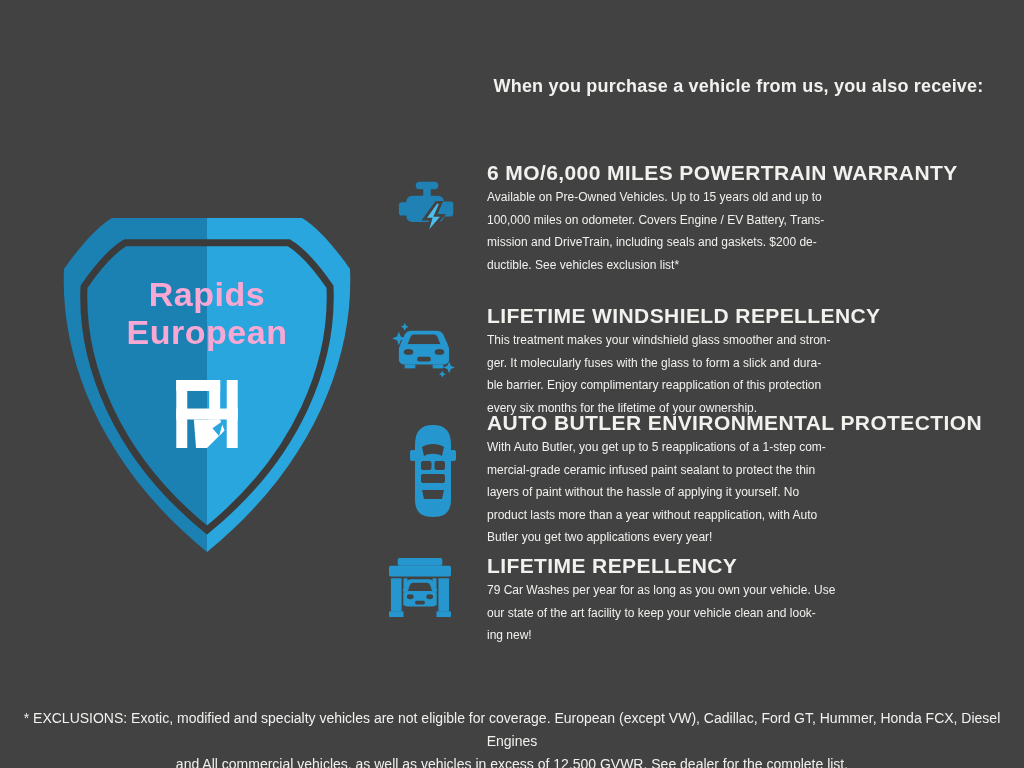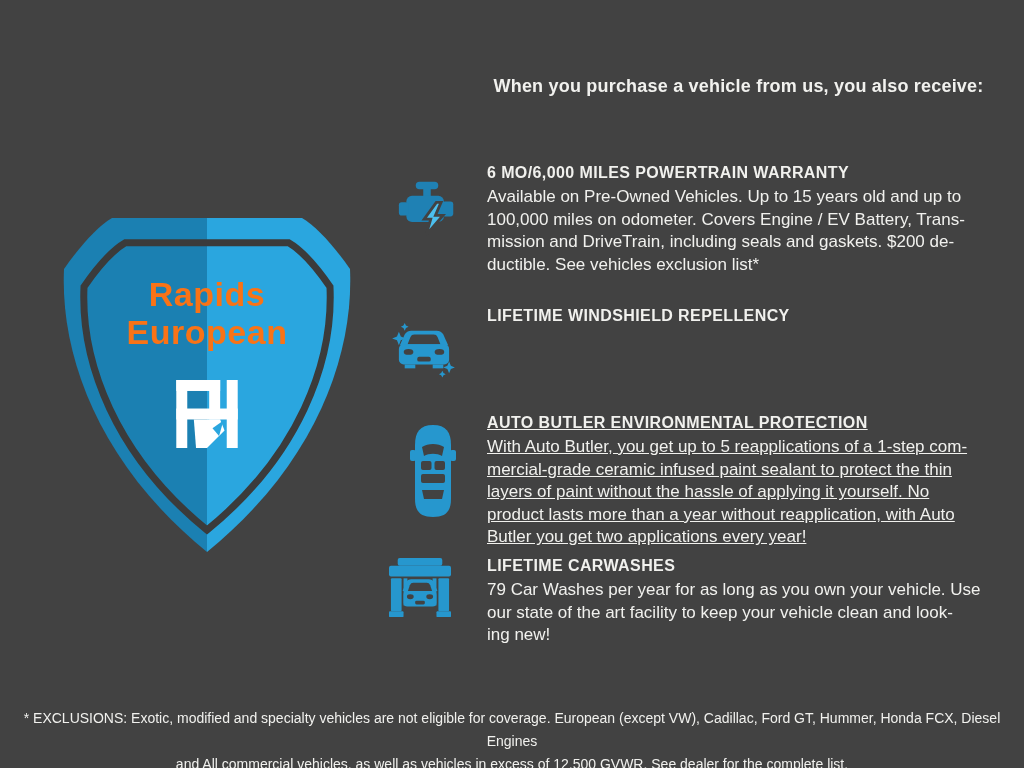--- a/index.html
+++ b/index.html
@@ -25,41 +25,41 @@
   .header{
     position:absolute;left:451px;top:76px;width:575px;
     text-align:center;font-size:18px;font-weight:bold;letter-spacing:.2px;
   }
 
   
   .badge{position:absolute;left:61px;top:217px;width:292px;height:336px;}
   .badge svg.shield{position:absolute;left:0;top:0;}
   .badge-lines{
     position:absolute;left:0;top:58px;width:100%;text-align:center;
-    font-size:34px;font-weight:bold;line-height:38px;color:#f97316;letter-spacing:.5px;
+    font-size:34px;font-weight:bold;line-height:38px;color:#f9a8d4;letter-spacing:.5px;
   }
   .monogram{position:absolute;left:110px;top:163px;}
   .f-shieldL{fill:var(--shield-left);}
   .f-shieldR{fill:var(--shield-right);}
   .shield-outline{fill:none;stroke:var(--outline);stroke-width:7;vector-effect:non-scaling-stroke;}
 
   
   .section{position:absolute;left:383px;width:630px;}
-  .sec-1{top:163px;} .sec-2{top:288px;margin-top:18px;} .sec-3{top:413px;text-decoration:underline;} .sec-4{top:556px;}
+  .sec-1{top:163px;} .sec-2{top:288px;margin-top:18px;} .sec-3{top:413px;} .sec-4{top:556px;}
   .icon-box{position:absolute;left:0;top:0;width:80px;text-align:center;}
   .sec-1 .icon-box{top:14px;left:4px;}
   .sec-2 .icon-box{top:16px;left:1px;}
   .sec-3 .icon-box{top:10px;left:10px;}
   .sec-4 .icon-box{top:2px;left:-3px;}
   .text-block{margin-left:104px;width:522px;}
   .benefit-title{
-    font-size:16px;font-weight:bold;letter-spacing:.4px;line-height:19px;
+    font-size:21px;font-weight:bold;letter-spacing:.4px;line-height:19px;
   }
   .benefit-body{
-    font-size:17px;line-height:22.6px;margin-top:4px;white-space:pre-line;
+    font-size:12px;line-height:22.6px;margin-top:4px;white-space:pre-line;
   }
 
   .f-blue{fill:var(--icon-blue);}
   .f-engine{fill:var(--engine-blue);}
   .f-bolt{fill:var(--bolt-blue);stroke:var(--bg);stroke-width:3;}
   .f-bg{fill:var(--bg);}
   .f-white{fill:#ffffff;}
 
   
   .footer{
@@ -136,20 +136,24 @@
         <ellipse class="f-bg" cx="49" cy="31" rx="5" ry="3"></ellipse>
         <rect class="f-bg" x="26" y="36" width="14" height="5" rx="2"></rect>
         <polygon class="f-blue" points="7,10 9,15 14,17 9,19 7,24 5,19 0,17 5,15"></polygon>
         <polygon class="f-blue" points="13,1 14.3,3.7 17,5 14.3,6.3 13,9 11.7,6.3 9,5 11.7,3.7"></polygon>
         <polygon class="f-blue" points="59,41 60.8,45.2 65,47 60.8,48.8 59,53 57.2,48.8 53,47 57.2,45.2"></polygon>
         <polygon class="f-blue" points="52,50.5 53.2,52.8 55.5,54 53.2,55.2 52,57.5 50.8,55.2 48.5,54 50.8,52.8"></polygon>
       </svg>
     </div>
     <div class="text-block">
       <div class="benefit-title">LIFETIME WINDSHIELD REPELLENCY</div>
+      <div class="benefit-body">This treatment makes your windshield glass smoother and stron-
+ger. It molecularly fuses with the glass to form a slick and dura-
+ble barrier. Enjoy complimentary reapplication of this protection
+every six months for the lifetime of your ownership.</div>
     </div>
   </div>
 
   <div class="section sec-3">
     <div class="icon-box">
       <svg width="48" height="96" viewBox="0 0 48 96">
         <rect class="f-blue" x="1" y="27" width="6" height="11" rx="2"></rect>
         <rect class="f-blue" x="41" y="27" width="6" height="11" rx="2"></rect>
         <path class="f-blue" d="M24,2 C37,2 42,9 42,22 L42,76 C42,89 36,94 24,94 C12,94 6,89 6,76 L6,22 C6,9 11,2 24,2 Z"></path>
         <path class="f-bg" d="M13,24 C19,20 29,20 35,24 L33,33 C28,30 20,30 15,33 Z"></path>
@@ -182,21 +186,21 @@
         <rect class="f-blue" x="52" y="55" width="15" height="6" rx="1"></rect>
         <path class="f-blue" d="M26,22 h18 q4,0 5.5,3.5 l3.5,8.5 h-36 l3.5,-8.5 q1.5,-3.5 5.5,-3.5 z"></path>
         <path class="f-bg" d="M28,25.5 h14 q2.5,0 3.5,2.5 l2,6 h-25 l2,-6 q1,-2.5 3.5,-2.5 z"></path>
         <rect class="f-blue" x="18" y="34" width="34" height="16" rx="4"></rect>
         <ellipse class="f-bg" cx="25" cy="40" rx="3.5" ry="2.5"></ellipse>
         <ellipse class="f-bg" cx="45" cy="40" rx="3.5" ry="2.5"></ellipse>
         <rect class="f-bg" x="30" y="44" width="10" height="4" rx="1.5"></rect>
       </svg>
     </div>
     <div class="text-block">
-      <div class="benefit-title">LIFETIME CARWASHES</div>
+      <div class="benefit-title">LIFETIME REPELLENCY</div>
       <div class="benefit-body">79 Car Washes per year for as long as you own your vehicle. Use
 our state of the art facility to keep your vehicle clean and look-
 ing new!</div>
     </div>
   </div>
 
   <div class="footer">* EXCLUSIONS: Exotic, modified and specialty vehicles are not eligible for coverage. European (except VW), Cadillac, Ford GT, Hummer, Honda FCX, Diesel Engines
 and All commercial vehicles, as well as vehicles in excess of 12,500 GVWR. See dealer for the complete list.</div>
 
 </div>

